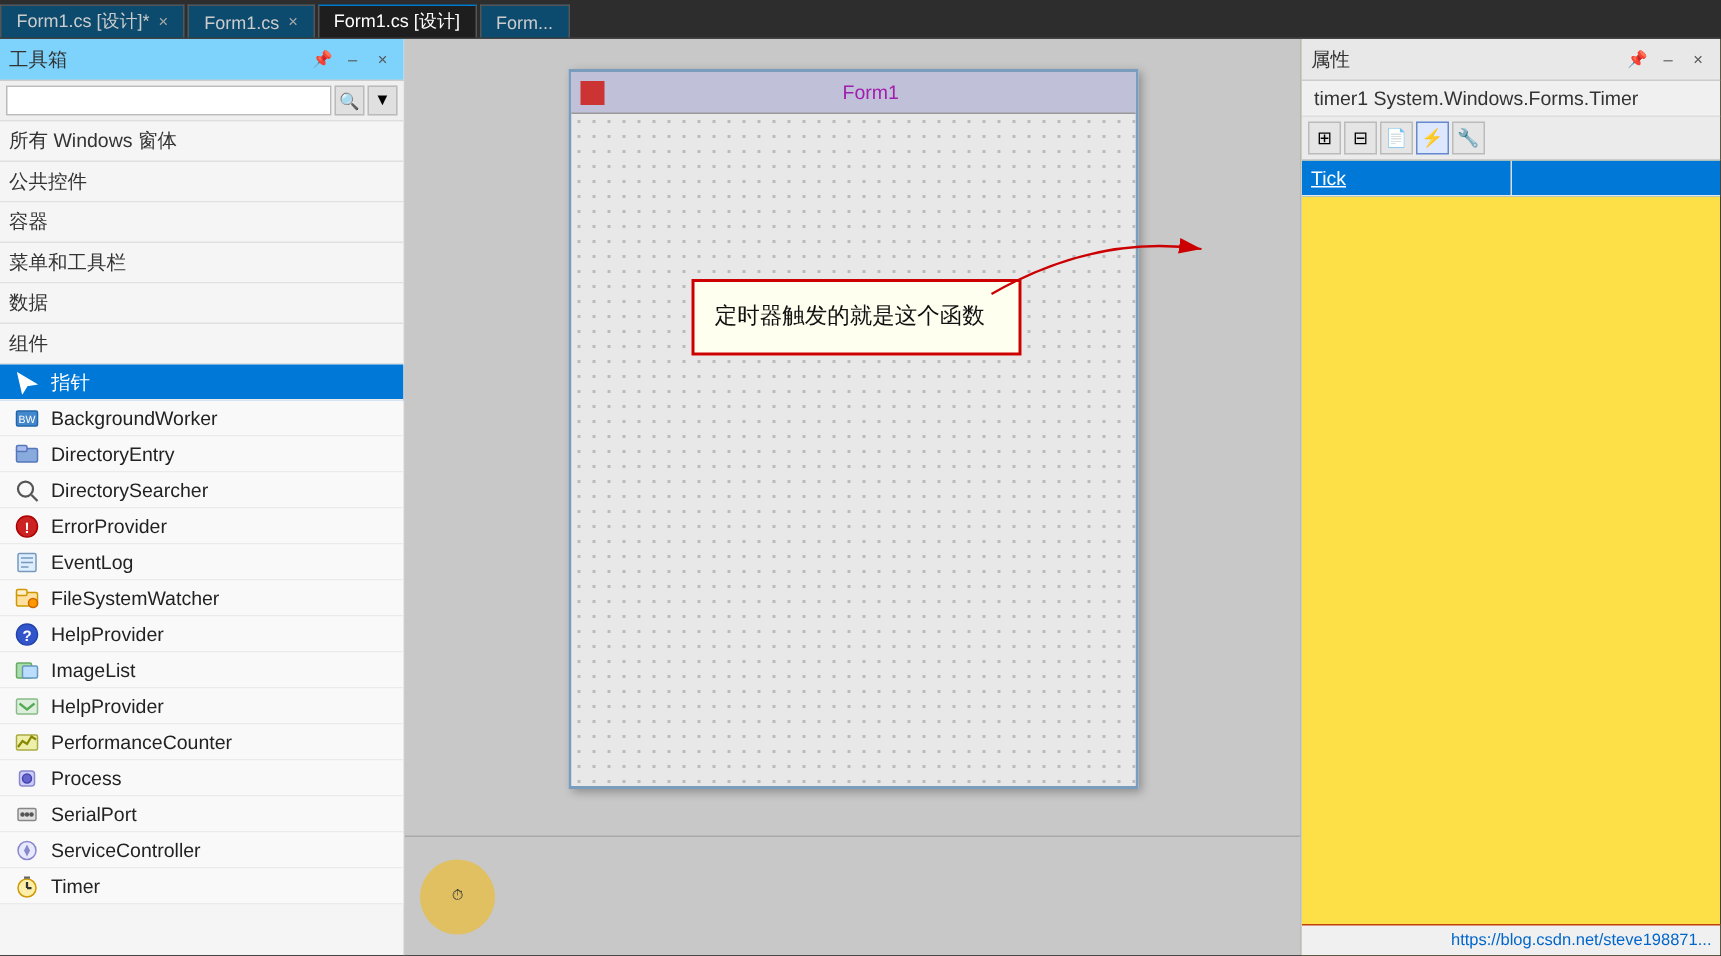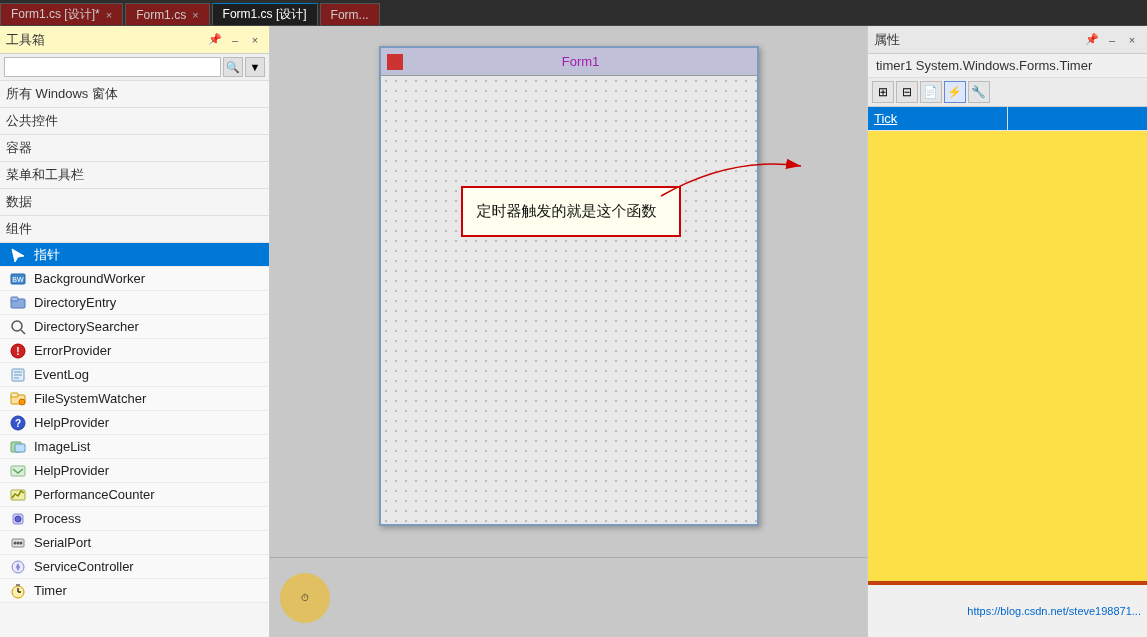--- a/index.html
+++ b/index.html
@@ -23,21 +23,21 @@
       border-bottom: 1px solid #444;
       flex-shrink: 0;
     }
     .tab {
       display: flex;
       align-items: center;
       padding: 0 10px;
       height: 22px;
       font-size: 12px;
       color: #ccc;
-      background: #7f1d1d;
+      background: #0c4a6e;
       border: 1px solid #555;
       border-bottom: none;
       margin-right: 2px;
       cursor: pointer;
       white-space: nowrap;
     }
     .tab.active {
       background: #1e1e1e;
       color: #fff;
       border-top: 1px solid #007acc;
@@ -60,21 +60,21 @@
       width: 270px;
       background: #f5f5f5;
       border-right: 1px solid #ccc;
       display: flex;
       flex-direction: column;
       flex-shrink: 0;
     }
     .toolbox-header {
       display: flex;
       align-items: center;
-      background: #fef9c3;
+      background: #7dd3fc;
       border-bottom: 1px solid #ccc;
       padding: 4px 6px;
       height: 28px;
     }
     .toolbox-title {
       font-size: 13px;
       color: #333;
       flex: 1;
     }
     .toolbox-icons {
@@ -362,22 +362,22 @@
     }
     .prop-value {
       width: 50%;
       padding: 0 6px;
       font-size: 13px;
       height: 100%;
       display: flex;
       align-items: center;
     }
     .props-footer {
-      border-top: 4px solid #c2410c;
-      padding: 20px 6px;
+      border-top: 1px solid #c2410c;
+      padding: 4px 6px;
       font-size: 11px;
       color: #666;
       background: #f0f0f0;
       text-align: right;
     }
     .props-footer a {
       color: #0066cc;
       text-decoration: none;
     }
 

